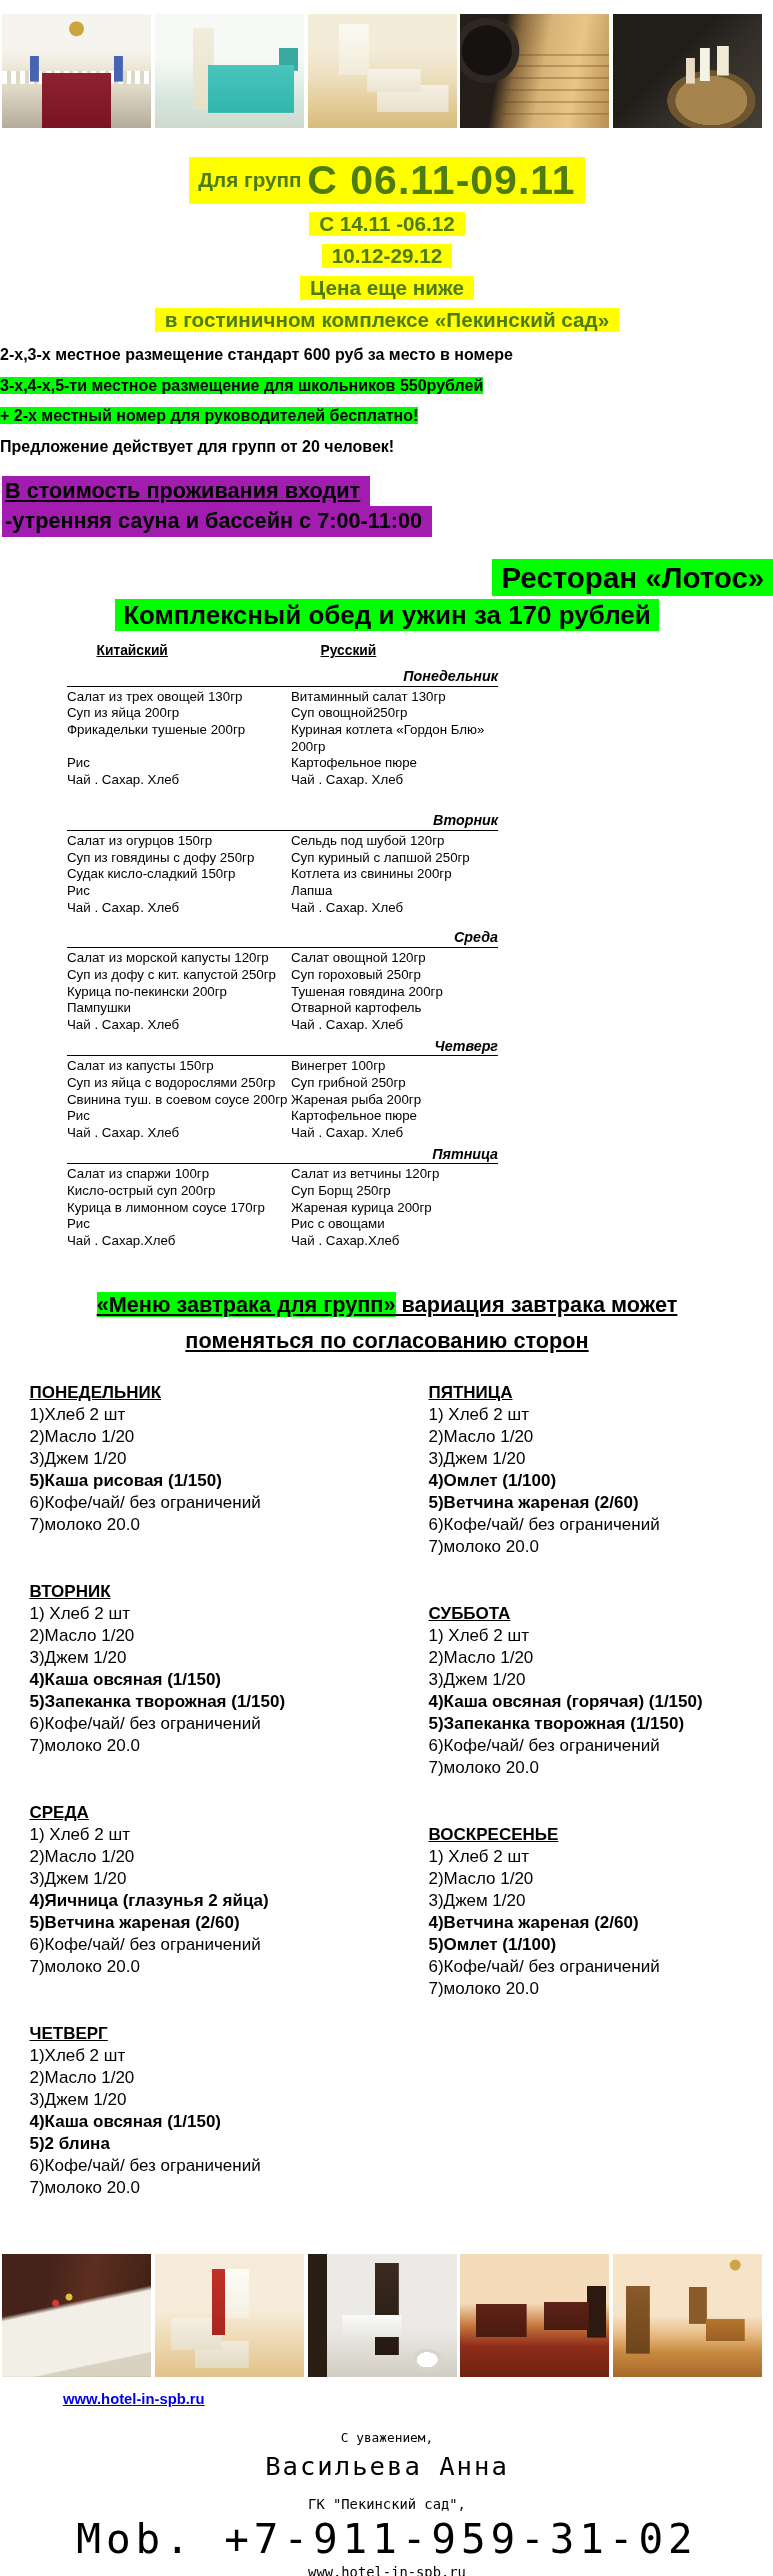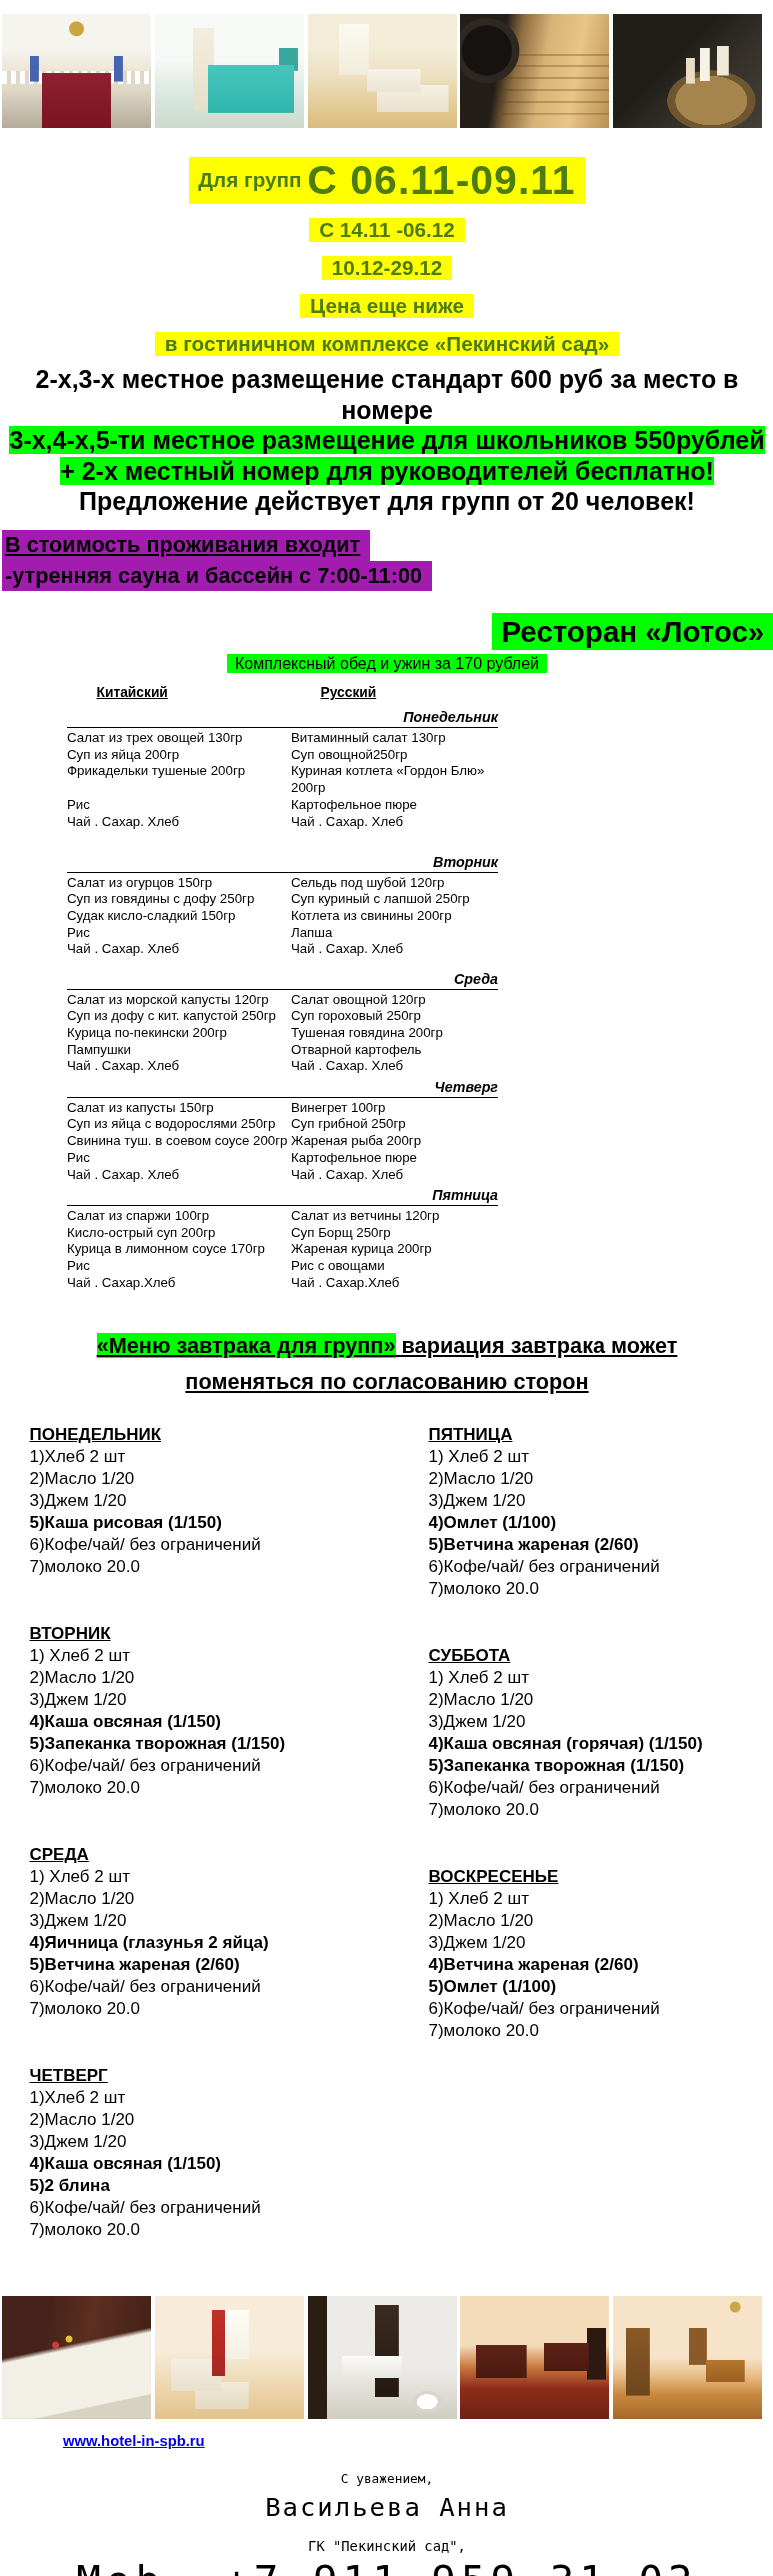--- a/index.html
+++ b/index.html
@@ -66,33 +66,33 @@
     linear-gradient(#8a5a28,#6e451c) 10% 58%/16% 55% no-repeat,
     linear-gradient(#b5772f,#9a5f22) 84% 64%/26% 18% no-repeat,
     linear-gradient(#8a5a28,#8a5a28) 58% 38%/12% 30% no-repeat,
     linear-gradient(180deg,#f6e3c8 0 50%,#e8bd86 65%,#c8893f 80%,#a5682a 100%)}
 
   
   .head{margin-top:29.5px;text-align:center;color:#4d7c0f;font-weight:bold}
   .yhl{background:#FFFF00;display:inline-block;padding:0 9.8px}
   .hl1 .pfx{font-size:20.7px;vertical-align:6.9px}
   .hl1 .big{font-size:41px;letter-spacing:1px}
-  .hline{margin-top:14px;font-size:20.7px}
-
-  .pricing{margin-top:7.9px;text-align:center;font-size:25px;font-weight:bold;line-height:30.5px}
+  .hline{margin-top:8px;font-size:20.7px}
+
+  .pricing{margin-top:7.9px;text-align:left;font-size:16px;font-weight:bold;line-height:30.5px}
   .ghl{background:#00FF00}
 
   .included{margin-top:13.8px;font-size:21.7px;font-weight:bold;line-height:29.5px}
   .rhl{background:#a21caf;width:fit-content;padding:0 9.8px 1px 3px;margin-left:2px}
   .u{text-decoration:underline}
 
   .rtitle{margin-top:23.6px;text-align:right}
   .rtitle .t{background:#00FF00;font-size:29.5px;font-weight:bold;padding:2px 9.8px}
   .rsub{margin-top:5.9px;text-align:center}
-  .rsub .t{background:#00FF00;font-size:16px;font-weight:normal;padding:1px 7.9px}
+  .rsub .t{background:#00FF00;font-size:26px;font-weight:bold;padding:1px 7.9px}
 
   
   .lunch{width:431px;margin:11.8px 0 0 67px;font-size:13.3px;line-height:16.7px}
   .mrow,.lhead{display:flex}
   .lunch .c1{width:224px;flex:none}
   .lunch .c2{flex:1}
   .lhead{font-size:13.8px;font-weight:bold;margin-bottom:7.9px}
   .ind{margin-left:29.5px}
   .dayrule{border-bottom:1.5px solid #000;text-align:right;font-style:italic;
            font-weight:bold;font-size:14.3px;margin-bottom:2px;padding-bottom:1px}

